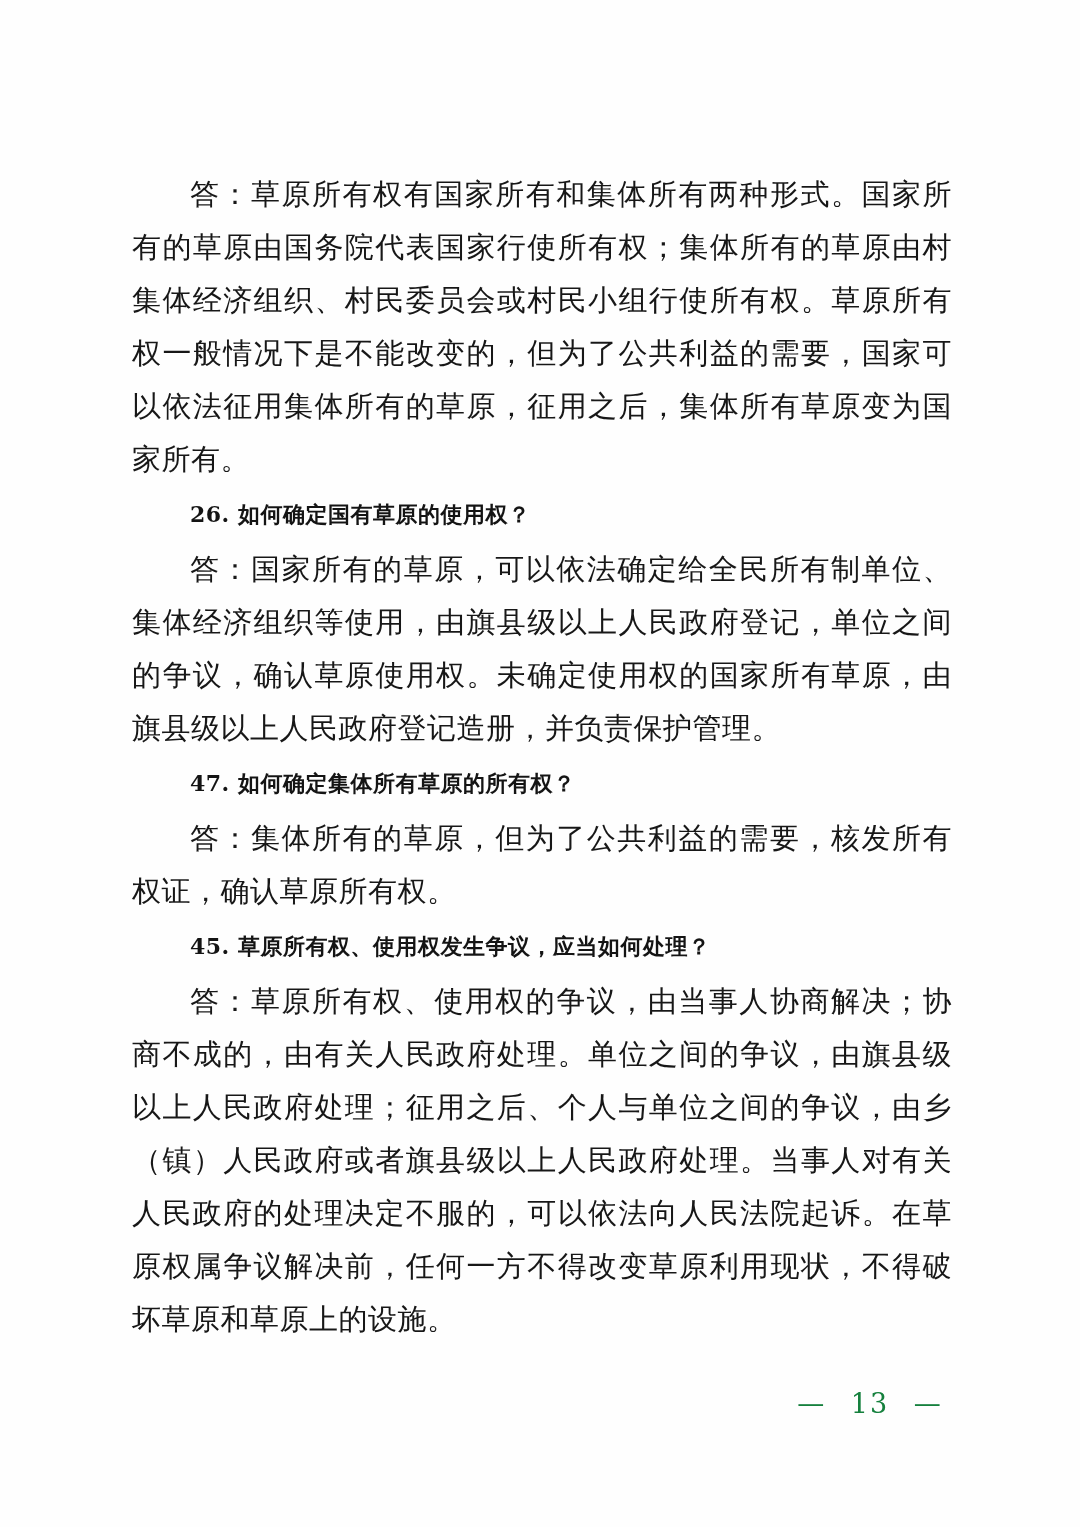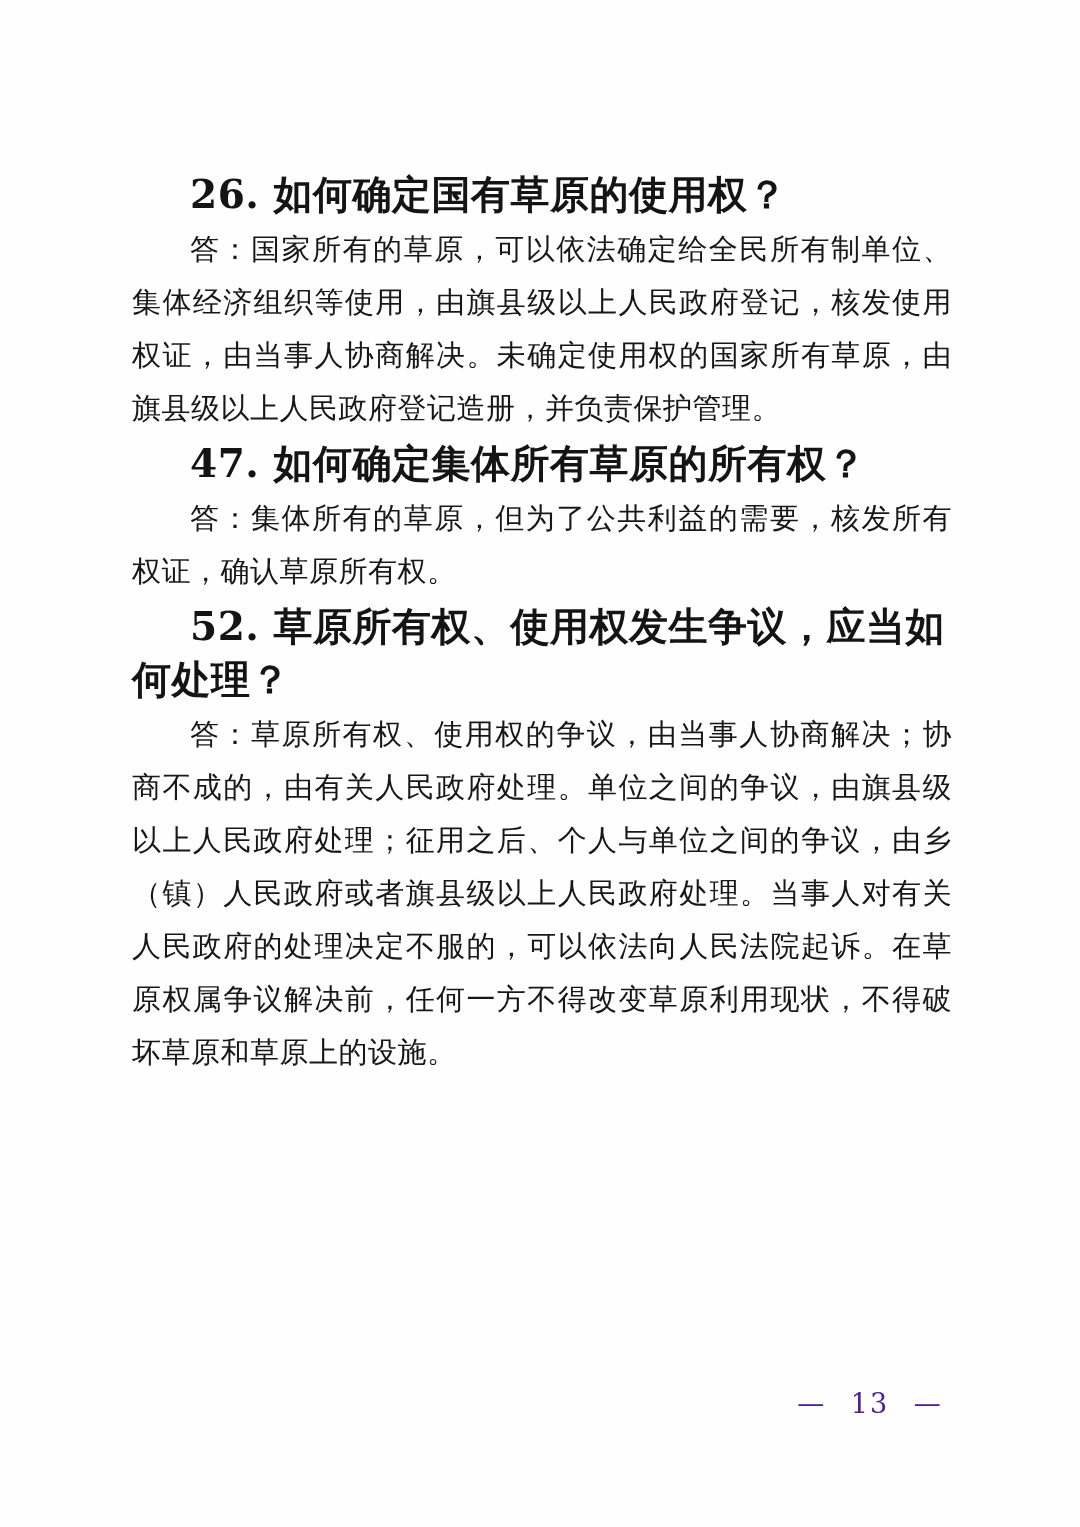--- a/index.html
+++ b/index.html
@@ -29,68 +29,69 @@
     text-align: justify;
     text-justify: inter-character;
     margin: 0 0 2px 0;
     font-weight: 400;
     color: #171717;
   }
   .para.indent {
     text-indent: 58px;
   }
   .qhead {
-    font-size: 39px;
+    font-size: 22px;
     line-height: 53px;
     letter-spacing: 0.5px;
     margin: 0 0 2px 0;
     text-indent: 58px;
     font-weight: 600;
     color: #141414;
     font-family: "DejaVu Serif", "Liberation Serif", serif;
   }
   .footer {
     position: absolute;
     left: 0;
     right: 0;
     bottom: 108px;
     text-align: center;
     font-size: 27px;
     letter-spacing: 2px;
-    color: #4c1d95;
+    color: #15803d;
     font-family: "DejaVu Serif", "Liberation Serif", serif;
   }
   .footer .pageno {
     display: inline-block;
     padding: 0 14px;
   }
   .footer-inner {
     display: inline-block;
     transform: translateX(330px);
   }
   .dash {
     display: inline-block;
   }
 </style>
 </head>
 <body>
 
 <div class="page">
   <div class="content">
 
+    <p class="para indent">答：草原所有权有国家所有和集体所有两种形式。国家所有的草原由国务院代表国家行使所有权；集体所有的草原由村集体经济组织、村民委员会或村民小组行使所有权。草原所有权一般情况下是不能改变的，但为了公共利益的需要，国家可以依法征用集体所有的草原，征用之后，集体所有草原变为国家所有。</p>
 
     <p class="qhead">26. 如何确定国有草原的使用权？</p>
 
-    <p class="para indent">答：国家所有的草原，可以依法确定给全民所有制单位、集体经济组织等使用，由旗县级以上人民政府登记，核发使用权证，由当事人协商解决。未确定使用权的国家所有草原，由旗县级以上人民政府登记造册，并负责保护管理。</p>
+    <p class="para indent">答：国家所有的草原，可以依法确定给全民所有制单位、集体经济组织等使用，由旗县级以上人民政府登记，单位之间的争议，确认草原使用权。未确定使用权的国家所有草原，由旗县级以上人民政府登记造册，并负责保护管理。</p>
 
     <p class="qhead">47. 如何确定集体所有草原的所有权？</p>
 
     <p class="para indent">答：集体所有的草原，但为了公共利益的需要，核发所有权证，确认草原所有权。</p>
 
-    <p class="qhead">52. 草原所有权、使用权发生争议，应当如何处理？</p>
+    <p class="qhead">45. 草原所有权、使用权发生争议，应当如何处理？</p>
 
     <p class="para indent">答：草原所有权、使用权的争议，由当事人协商解决；协商不成的，由有关人民政府处理。单位之间的争议，由旗县级以上人民政府处理；征用之后、个人与单位之间的争议，由乡（镇）人民政府或者旗县级以上人民政府处理。当事人对有关人民政府的处理决定不服的，可以依法向人民法院起诉。在草原权属争议解决前，任何一方不得改变草原利用现状，不得破坏草原和草原上的设施。</p>
 
 
   </div>
 
   <div class="footer">
     <span class="footer-inner">
       <span class="dash">—</span>
       <span class="pageno">13</span>

